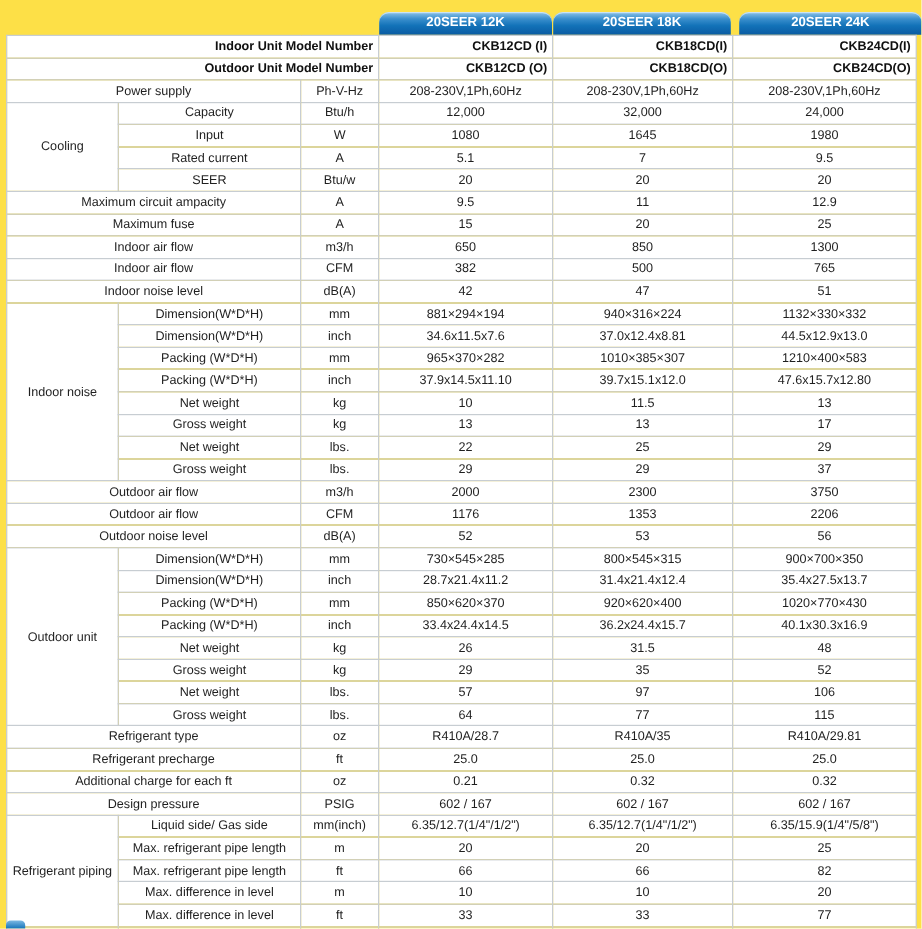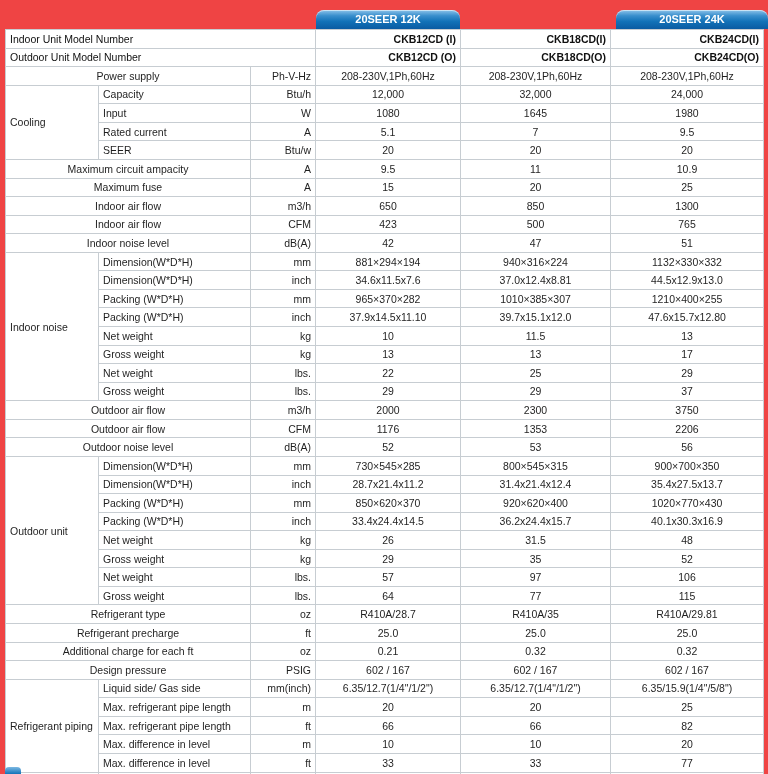--- a/index.html
+++ b/index.html
@@ -1,48 +1,49 @@
 <!DOCTYPE html>
 <html><head>
 <meta charset="utf-8">
 <style>
   html,body{margin:0;padding:0;background:#fff;}
-  #page{position:relative;width:768px;height:774px;background:#ef4444;
+  #page{position:relative;width:768px;height:774px;background:#fde047;
         font-family:"Liberation Sans",sans-serif;color:#1f1f1f;overflow:hidden;}
 
   
   .pill{position:absolute;top:10px;height:19px;border-radius:8px 8px 0 0;
         background:linear-gradient(180deg,#8ec4ea 0%,#3a8fcd 30%,#1272b8 60%,#0a5ba2 100%);
         color:#fff;font-weight:bold;font-size:11px;line-height:19px;text-align:center;
         box-shadow:inset 0 1px 0 rgba(255,255,255,.55);}
 
   
   table.spec{position:absolute;left:5px;top:29px;width:758px;border-collapse:collapse;
              table-layout:fixed;font-size:10.5px;}
   table.spec td{border:1px solid #c7cdd2;height:17.57px;padding:0 4px;
                 overflow:hidden;white-space:nowrap;background:#fff;}
-  td.model-label{background:#e2eef8;font-weight:normal;text-align:left;color:#101010;}
+  td.model-label{background:#e2eef8;font-weight:bold;text-align:right;color:#101010;}
   td.model-value{background:#f2f7fb;font-weight:bold;text-align:right;color:#101010;}
-  td.group{background:#d8eaf7;text-align:left;padding-left:6px;vertical-align:middle;}
-  td.sublabel{background:#eef5fb;text-align:left;padding-left:6px;}
+  td.group{background:#d8eaf7;text-align:center;padding-left:6px;vertical-align:middle;}
+  td.sublabel{background:#eef5fb;text-align:center;padding-left:6px;}
   td.fulllabel{background:#fff;text-align:center;padding-left:6px;}
-  td.unit{text-align:right;}
+  td.unit{text-align:center;}
   td.val{text-align:center;}
 
   
   .deco{position:absolute;left:5px;top:767px;width:16px;height:7px;
         border-radius:4px 4px 0 0;
         background:linear-gradient(180deg,#7db9e3,#1272b8);}
 </style>
 </head>
 <body>
 
 <div id="page">
 
   <div class="pill" style="left:316px;width:144px;">20SEER 12K</div>
+  <div class="pill" style="left:461px;width:148px;">20SEER 18K</div>
   <div class="pill" style="left:616px;width:152px;">20SEER 24K</div>
 
   <table class="spec">
     <colgroup>
       <col style="width:93px">
         <col style="width:152px">
         <col style="width:65px">
       <col style="width:145px">
         <col style="width:150px">
         <col style="width:153px">
@@ -94,40 +95,40 @@
           <td class="unit">Btu/w</td>
           <td class="val">20</td>
           <td class="val">20</td>
           <td class="val">20</td>
         </tr>
         <tr>
           <td class="fulllabel" colspan="2">Maximum circuit ampacity</td>
           <td class="unit">A</td>
           <td class="val">9.5</td>
           <td class="val">11</td>
-          <td class="val">10.9</td>
+          <td class="val">12.9</td>
         </tr>
         <tr>
           <td class="fulllabel" colspan="2">Maximum fuse</td>
           <td class="unit">A</td>
           <td class="val">15</td>
           <td class="val">20</td>
           <td class="val">25</td>
         </tr>
         <tr>
           <td class="fulllabel" colspan="2">Indoor air flow</td>
           <td class="unit">m3/h</td>
           <td class="val">650</td>
           <td class="val">850</td>
           <td class="val">1300</td>
         </tr>
         <tr>
           <td class="fulllabel" colspan="2">Indoor air flow</td>
           <td class="unit">CFM</td>
-          <td class="val">423</td>
+          <td class="val">382</td>
           <td class="val">500</td>
           <td class="val">765</td>
         </tr>
         <tr>
           <td class="fulllabel" colspan="2">Indoor noise level</td>
           <td class="unit">dB(A)</td>
           <td class="val">42</td>
           <td class="val">47</td>
           <td class="val">51</td>
         </tr>
@@ -144,21 +145,21 @@
           <td class="unit">inch</td>
           <td class="val">34.6x11.5x7.6</td>
           <td class="val">37.0x12.4x8.81</td>
           <td class="val">44.5x12.9x13.0</td>
         </tr>
         <tr>
           <td class="sublabel">Packing  (W*D*H)</td>
           <td class="unit">mm</td>
           <td class="val">965×370×282</td>
           <td class="val">1010×385×307</td>
-          <td class="val">1210×400×255</td>
+          <td class="val">1210×400×583</td>
         </tr>
         <tr>
           <td class="sublabel">Packing  (W*D*H)</td>
           <td class="unit">inch</td>
           <td class="val">37.9x14.5x11.10</td>
           <td class="val">39.7x15.1x12.0</td>
           <td class="val">47.6x15.7x12.80</td>
         </tr>
         <tr>
           <td class="sublabel">Net weight</td>

